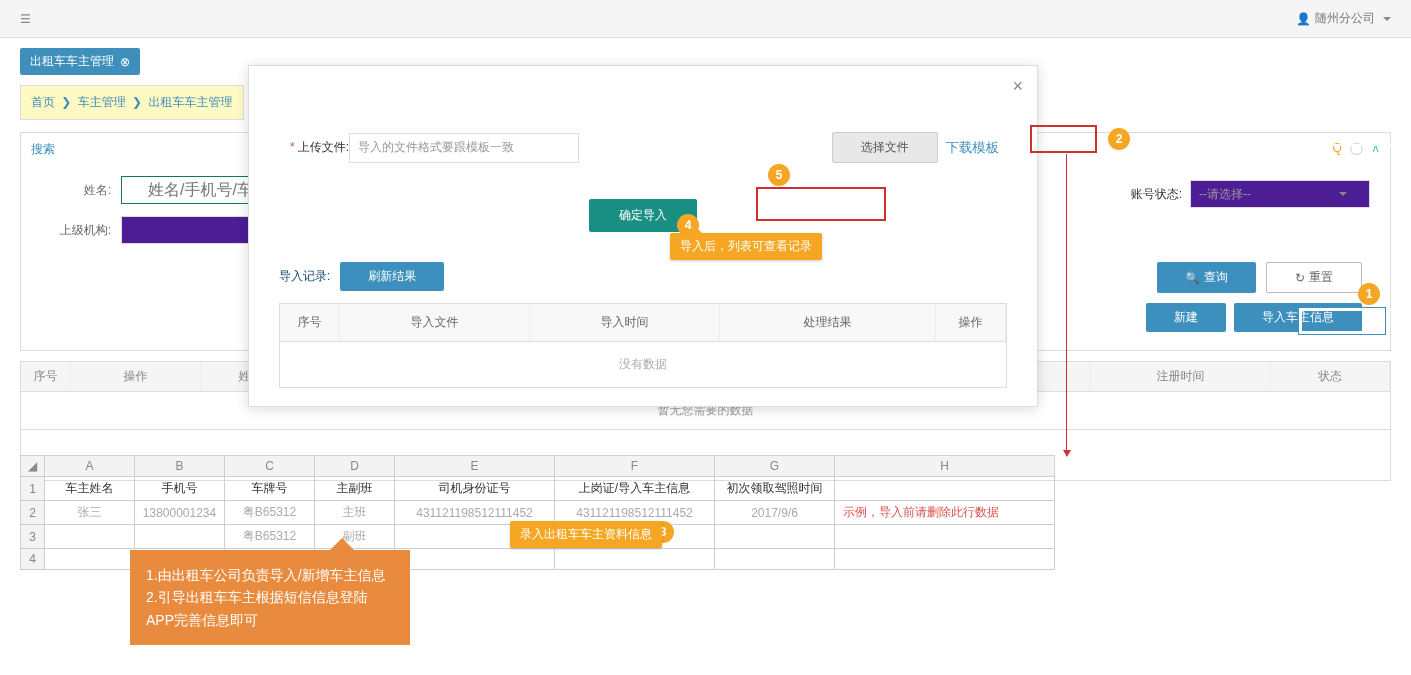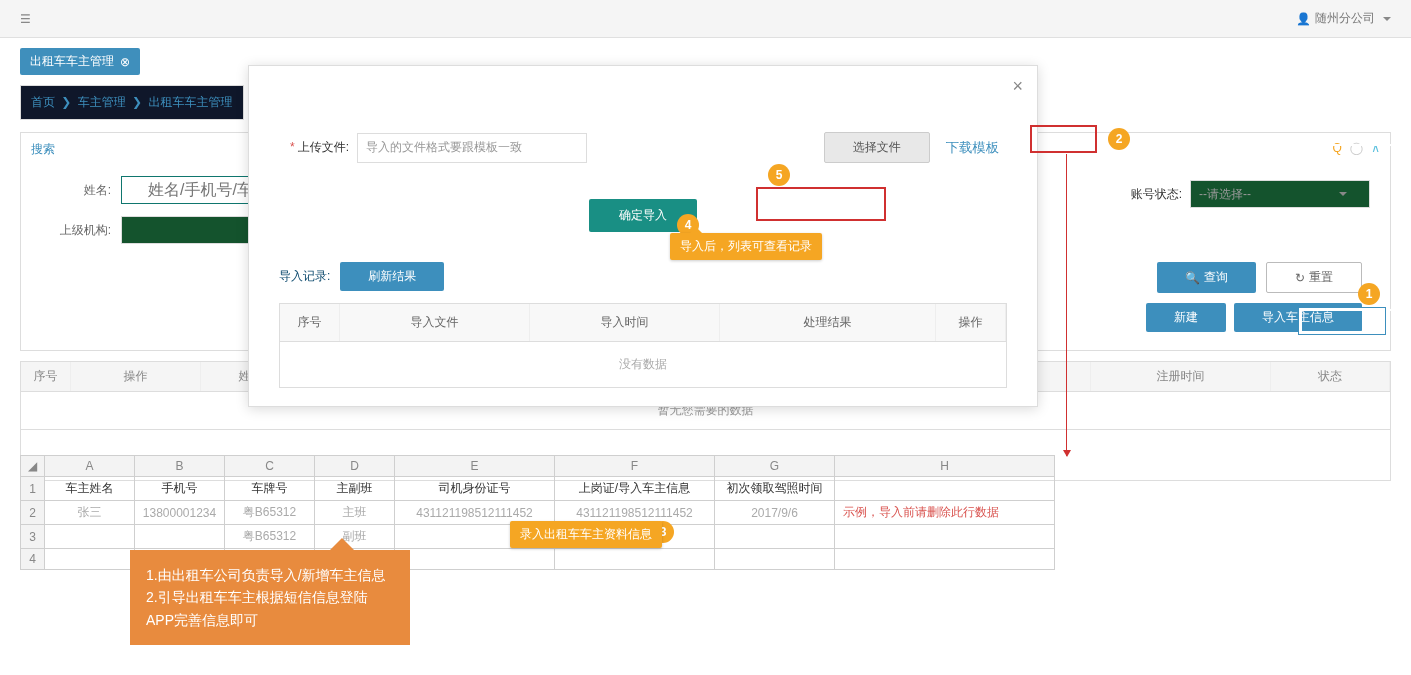--- a/index.html
+++ b/index.html
@@ -8,34 +8,34 @@
     
     .topbar { height: 38px; background: #f5f5f5; border-bottom: 1px solid #e0e0e0; display: flex; align-items: center; justify-content: space-between; padding: 0 20px; }
     .hamburger { color: #888; cursor: pointer; }
     .topbar-right { display: flex; align-items: center; color: #777; gap: 4px; }
     
     
     .tab-chip { margin: 10px 0 10px 20px; display: inline-flex; align-items: center; background: #3f8fbc; color: #fff; padding: 5px 10px; border-radius: 2px; font-size: 12px; }
     .tab-chip-close { margin-left: 6px; cursor: pointer; }
     
     
-    .breadcrumb-row { margin: 0 20px; background: #0f172a; border: 1px solid #ddd; padding: 8px 10px; display: inline-block; }
+    .breadcrumb-row { margin: 0 20px; background: #fef9c3; border: 1px solid #ddd; padding: 8px 10px; display: inline-block; }
     .breadcrumb-row a { color: #3d8fbd; text-decoration: none; cursor: pointer; }
     .breadcrumb-row .sep { margin: 0 3px; color: #3d8fbd; }
     
     
     .search-panel { margin: 12px 20px 0 20px; border: 1px solid #ddd; background: #fff; }
     .search-head { padding: 8px 10px; color: #3d8fbd; display: flex; justify-content: space-between; }
     .panel-icons { display: flex; gap: 8px; color: #aaa; }
     .search-body { padding: 10px 20px 18px 20px; position: relative; }
     .form-row { display: flex; align-items: center; margin-bottom: 12px; }
     .form-lbl { width: 80px; text-align: right; color: #666; padding-right: 10px; }
     .form-input { border: 1px solid #0f766e; height: 28px; padding: 0 26px; font-size: 16px; color: #999; }
     .form-input.long { width: 200px; }
-    .form-select { border: 1px solid #ddd; height: 28px; width: 180px; padding: 0 22px 0 8px; font-size: 12px; color: #999; background: #14532d; position: relative; display: flex; align-items: center; justify-content: space-between; }
+    .form-select { border: 1px solid #ddd; height: 28px; width: 180px; padding: 0 22px 0 8px; font-size: 12px; color: #999; background: #4c1d95; position: relative; display: flex; align-items: center; justify-content: space-between; }
     .form-right { position: absolute; right: 20px; top: 14px; display: flex; align-items: center; gap: 8px; }
     .btn-row { display: flex; justify-content: flex-end; gap: 10px; padding: 0 8px 0 0; margin-top: 18px; }
     .btn { border: none; border-radius: 2px; font-size: 12px; padding: 6px 28px; cursor: pointer; display: inline-flex; align-items: center; gap: 4px; }
     .btn.blue { background: #3d8fbd; color: #fff; }
     .btn.outline { background: #fff; border: 1px solid #bbb; color: #666; }
     .btn-row2 { display: flex; justify-content: flex-end; gap: 8px; margin-top: 10px; position: relative; padding-right: 8px; }
     
     
     .main-table-wrap { margin: 10px 20px 0 20px; border: 1px solid #ddd; }
     .main-thead { display: flex; background: #f5f5f5; border-bottom: 1px solid #ddd; }
@@ -49,21 +49,21 @@
     .th.plate { width: 150px; }
     .th.carstat { width: 220px; }
     .th.company { width: 300px; }
     .th.regtime { width: 180px; }
     .th.status { flex: 1; }
     
     
     .modal { position: absolute; top: 65px; left: 248px; width: 790px; background: #fff; border: 1px solid #ddd; box-shadow: 0 2px 12px rgba(0,0,0,0.15); z-index: 100; }
     .modal-close { position: absolute; top: 10px; right: 14px; color: #888; font-size: 18px; cursor: pointer; }
     .modal-body { padding: 66px 30px 18px 30px; }
-    .upload-row { display: flex; align-items: center; gap: 8px; }
+    .upload-row { display: flex; align-items: center; gap: 0; }
     .upload-lbl { width: 70px; text-align: right; }
     .req { color: #d9534f; margin-right: 3px; }
     .upload-input { border: 1px solid #ddd; height: 30px; width: 230px; padding: 0 8px; color: #999; display: flex; align-items: center; background: #fff; }
     .spacer { flex: 1; }
     .btn.grey { background: #e8e8e8; color: #555; border: 1px solid #ccc; }
     .link-dl { color: #3d8fbd; cursor: pointer; padding: 6px 8px; border: 0; background: transparent; }
     .confirm-row { display: flex; justify-content: center; margin-top: 36px; }
     .btn.green { background: #11998e; background: #198f84; color: #fff; padding: 8px 30px; }
     .imp-log-row { display: flex; align-items: center; gap: 10px; margin-top: 30px; }
     .imp-log-lbl { color: #0c4a6e; }

